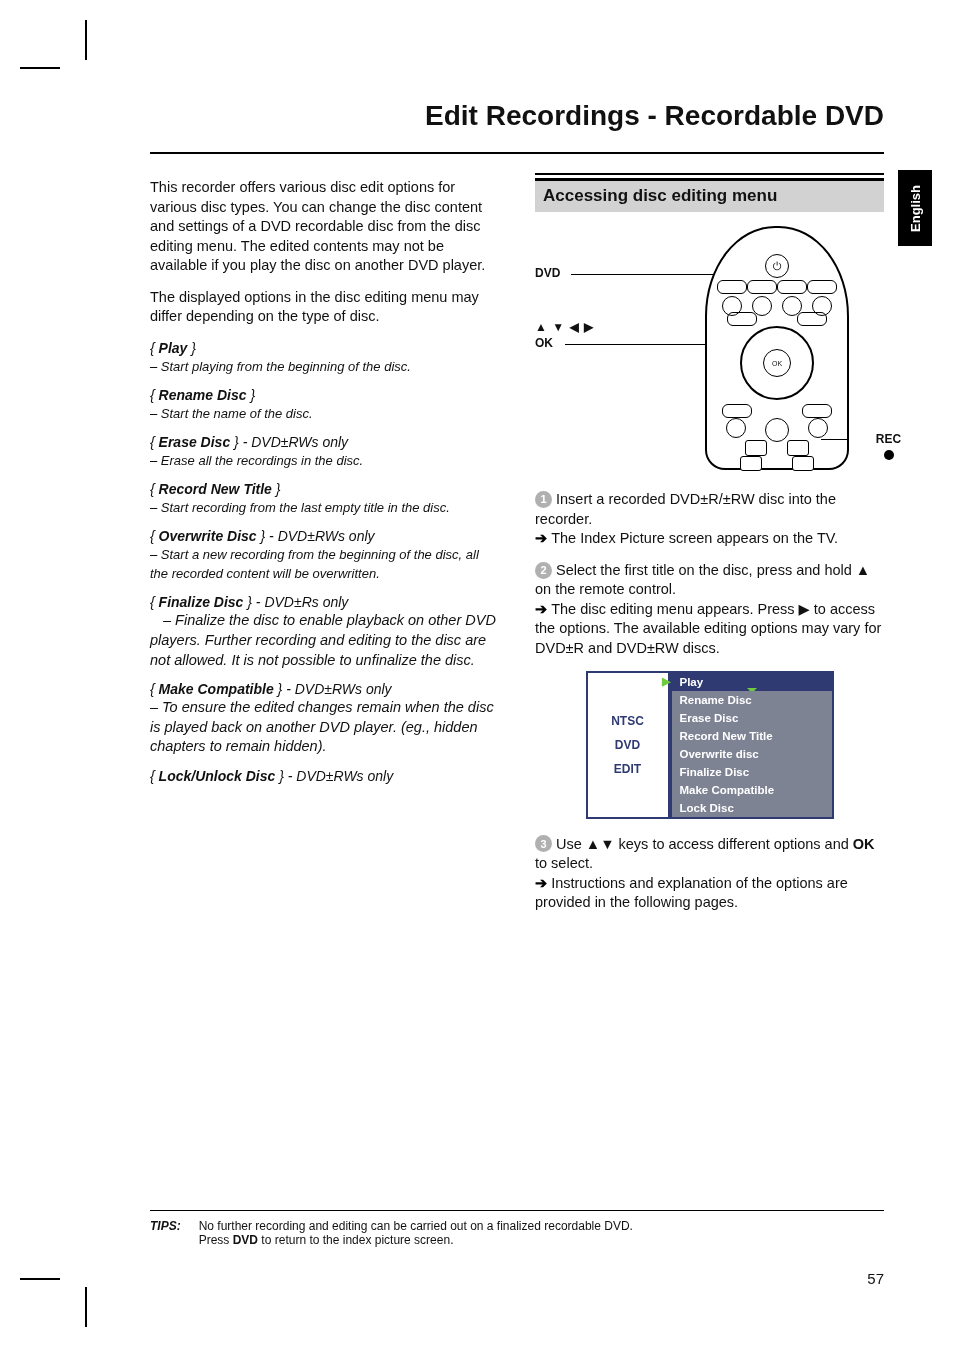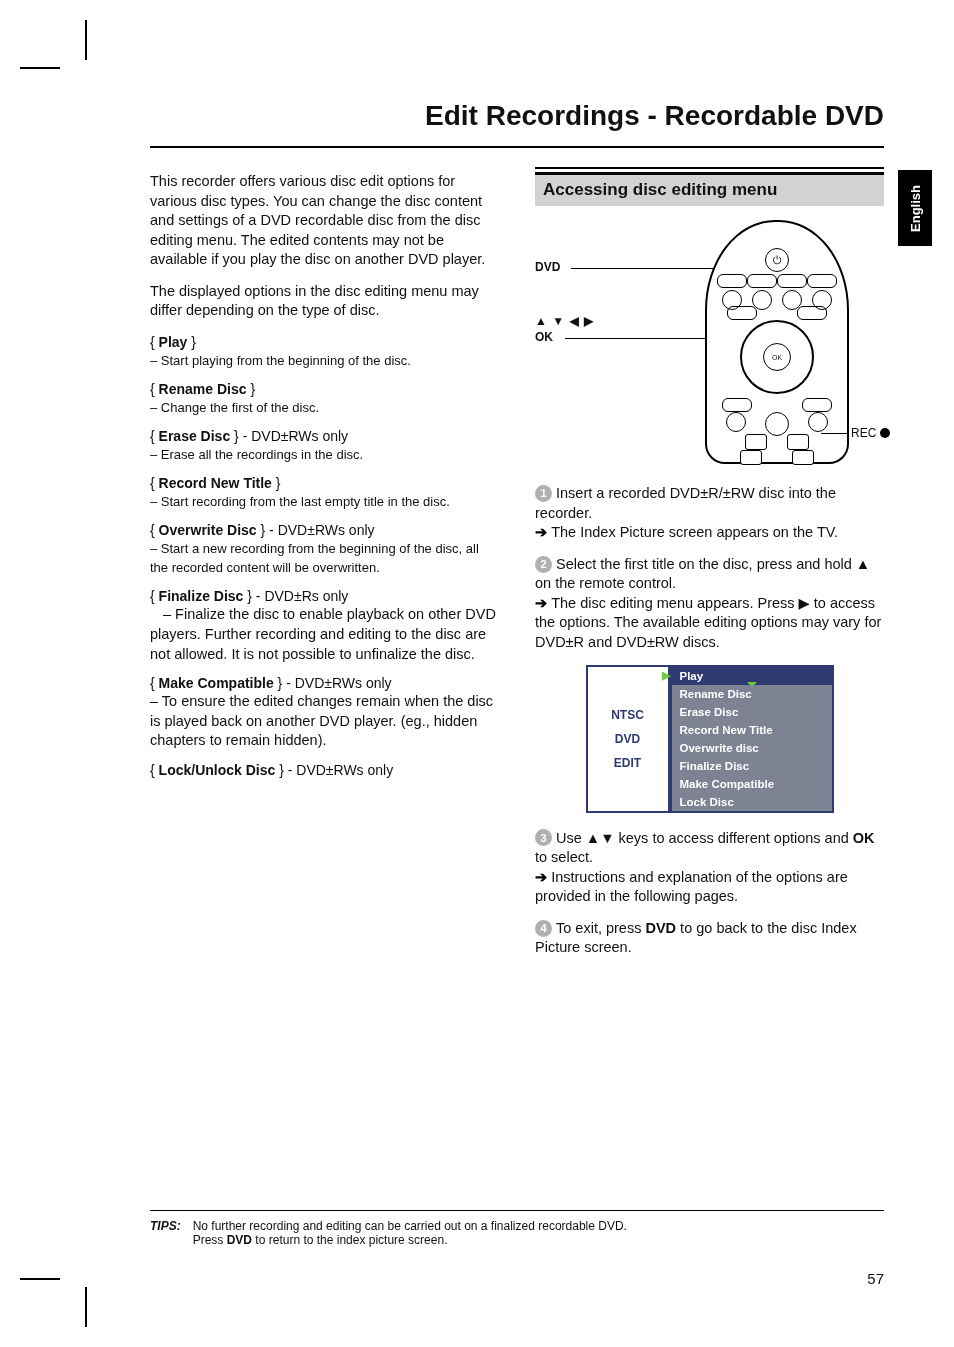--- a/index.html
+++ b/index.html
@@ -21,21 +21,21 @@
   .crop-marks .tl1 { position:absolute; left:20px; top:67px; width:40px; height:2px; background:#000; }
   .crop-marks .br1 { position:absolute; left:85px; bottom:20px; width:2px; height:40px; background:#000; }
   .crop-marks .bl2 { position:absolute; left:20px; bottom:67px; width:40px; height:2px; background:#000; }
 
   h1.title {
     font-size: 28px;
     font-weight: 700;
     text-align: right;
     margin: 30px 0 6px 0;
     border-bottom: 2px solid #000;
-    padding-bottom: 14px;
+    padding-bottom: 20px;
   }
 
   .columns {
     display: flex;
     gap: 36px;
     margin-top: 24px;
   }
   .col {
     flex: 1 1 50%;
     min-width: 0;
@@ -56,21 +56,21 @@
     left: 0; right: 0; top: -8px;
     border-top: 2px solid #000;
   }
 
   .body-text {
     font-size: 14.5px;
     line-height: 1.35;
     margin-bottom: 12px;
   }
 
-  .option-block { margin-bottom: 10px; font-size: 14px; line-height: 1.3; }
+  .option-block { margin-bottom: 10px; font-size: 14px; line-height: 1.3; font-style: italic; }
   .option-name { font-weight: 700; }
   .option-suffix { font-weight: 400; }
   .option-desc { font-size: 13px; }
 
   .vertical-tab {
     position: absolute;
     right: 22px;
     top: 170px;
     width: 34px;
     height: 76px;
@@ -244,40 +244,41 @@
 
   .tips-row {
     position:absolute;
     left:150px;
     bottom:100px;
     right:70px;
     border-top:1px solid #000;
     padding-top:8px;
     font-size:12px;
     display:flex;
-    gap:12px;
+    gap:18px;
   }
   .tips-label { font-style:italic; font-weight:700; }
 
   .page-num {
     position:absolute;
     right:70px;
     bottom:60px;
     font-size:15px;
   }
 
   .rec-label {
     position:absolute;
     right:-42px;
     top:188px;
     font-size:12px;
-    font-weight:400;
+    font-weight:700;
     display:flex;
     align-items:center;
     gap:4px;
+    flex-direction:column;
   }
   .rec-label .dot {
     width:10px;height:10px;border-radius:50%;background:#000;
   }
 
 </style>
 </head>
 <body>
 
 <div class="page">
@@ -296,21 +297,21 @@
 
   <div class="columns">
 
     <div class="col">
 
       <div class="body-text">This recorder offers various disc edit options for various disc types. You can change the disc content and settings of a DVD recordable disc from the disc editing menu. The edited contents may not be available if you play the disc on another DVD player.</div>
       <div class="body-text">The displayed options in the disc editing menu may differ depending on the type of disc.</div>
 
       <div id="options-container">
           <div class="option-block">{ <span class="option-name">Play</span> }<span class="option-suffix"></span><br><span class="option-desc" style="">– Start playing from the beginning of the disc.</span></div>
-          <div class="option-block">{ <span class="option-name">Rename Disc</span> }<span class="option-suffix"></span><br><span class="option-desc" style="">– Change the first of the disc.</span></div>
+          <div class="option-block">{ <span class="option-name">Rename Disc</span> }<span class="option-suffix"></span><br><span class="option-desc" style="">– Start the name of the disc.</span></div>
           <div class="option-block">{ <span class="option-name">Erase Disc</span> }<span class="option-suffix"> - DVD±RWs only</span><br><span class="option-desc" style="">– Erase all the recordings in the disc.</span></div>
           <div class="option-block">{ <span class="option-name">Record New Title</span> }<span class="option-suffix"></span><br><span class="option-desc" style="">– Start recording from the last empty title in the disc.</span></div>
           <div class="option-block">{ <span class="option-name">Overwrite Disc</span> }<span class="option-suffix"> - DVD±RWs only</span><br><span class="option-desc" style="">– Start a new recording from the beginning of the disc, all the recorded content will be overwritten.</span></div>
           <div class="option-block">{ <span class="option-name">Finalize Disc</span> }<span class="option-suffix"> - DVD±Rs only</span><br><span class="option-desc" style="font-size:14.5px;line-height:1.35;margin-left:13px;">– Finalize the disc to enable playback on other DVD players. Further recording and editing to the disc are not allowed. It is not possible to unfinalize the disc.</span></div>
           <div class="option-block">{ <span class="option-name">Make Compatible</span> }<span class="option-suffix"> - DVD±RWs only</span><br><span class="option-desc" style="font-size:14.5px;line-height:1.35;">– To ensure the edited changes remain when the disc is played back on another DVD player. (eg., hidden chapters to remain hidden).</span></div>
           <div class="option-block">{ <span class="option-name">Lock/Unlock Disc</span> }<span class="option-suffix"> - DVD±RWs only</span><br></div>
         </div>
     </div>
 
     <div class="col">
@@ -400,23 +401,20 @@
             <div class="menu-row">Make Compatible</div>
             <div class="menu-row">Lock Disc</div>
           </div>
       </div>
 
       <div class="body-text">
         <span class="step-num">3</span><span>Use ▲▼ keys to access different options and </span><b>OK</b><span> to select.</span><br>
         <span class="arrow-right">➔</span><span>Instructions and explanation of the options are provided in the following pages.</span>
       </div>
 
-      <div class="body-text">
-        <span class="step-num">4</span><span>To exit, press </span><b>DVD</b><span> to go back to the disc Index Picture screen.</span>
-      </div>
 
     </div>
   </div>
 
   <div class="tips-row">
     <div class="tips-label">TIPS:</div>
     <div>
       <div>No further recording and editing can be carried out on a finalized recordable DVD.</div>
       <div>
         <span>Press </span><b>DVD</b><span> to return to the index picture screen.</span>

